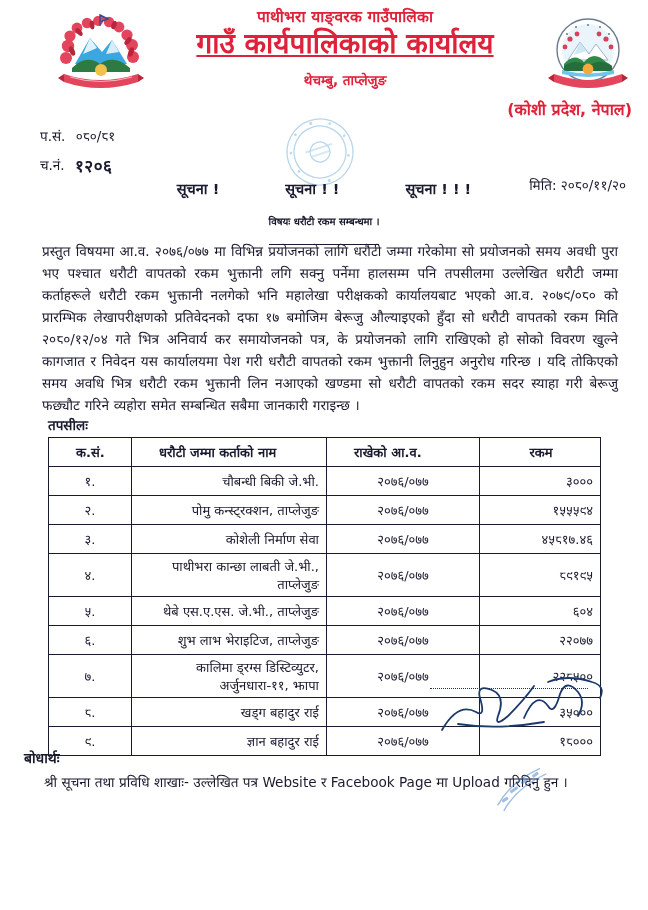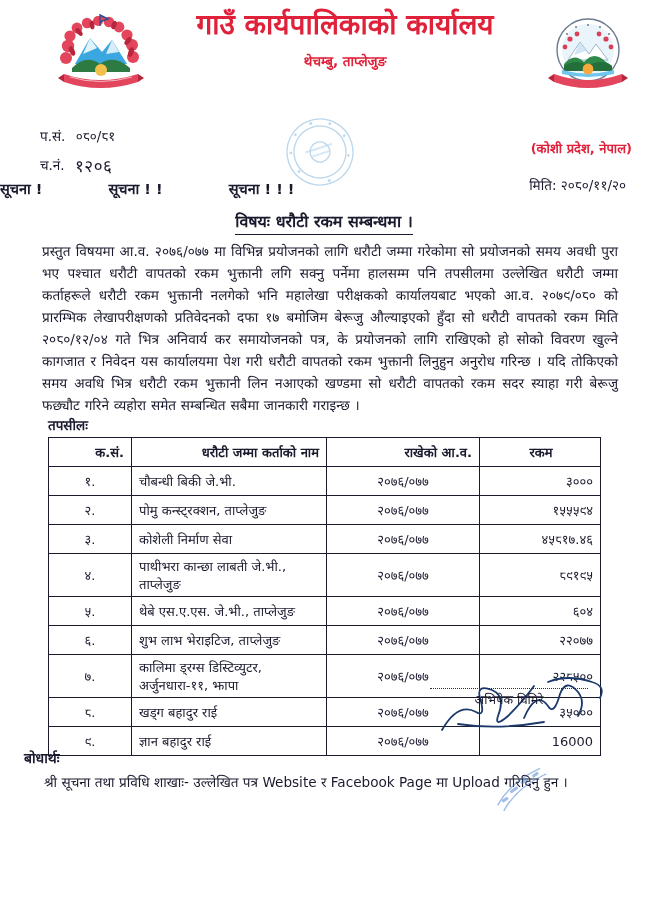--- a/index.html
+++ b/index.html
@@ -53,53 +53,53 @@
     line-height: 1.2;
     white-space: nowrap;
   }
   .office-line {
     color: #e0213a;
     font-size: 28px;
     font-weight: bold;
     line-height: 1.12;
     margin-top: 1px;
     white-space: nowrap;
+    text-decoration: underline;
   }
   .place-line {
     color: #e0213a;
     font-size: 13.5px;
     font-weight: bold;
     margin-top: 12px;
     white-space: nowrap;
   }
   .province-line {
     position: absolute;
     right: 16px;
     top: 98px;
     color: #e0213a;
-    font-size: 13px;
+    font-size: 16px;
     font-weight: bold;
     white-space: nowrap;
-    margin-top: 41px;
   }
 
   
   .refblock {
     position: absolute;
     left: 40px;
     top: 124px;
     font-size: 13.5px;
     line-height: 1.85;
   }
   .refblock .r-row { white-space: nowrap; }
   .ref-label { display: inline-block; }
   .ref-val { margin-left: 6px; text-align: center; }
   .ref-val.hand {
     font-size: 17px;
-    font-weight: normal;
+    font-weight: bold;
     letter-spacing: 0.5px;
     position: relative;
     top: 2px;
   }
   .dateblock {
     position: absolute;
     right: 22px;
     top: 148px;
     font-size: 13.5px;
     white-space: nowrap;
@@ -117,40 +117,40 @@
     pointer-events: none;
   }
 
   
   .notice-row {
     position: absolute;
     left: 0;
     right: 0;
     top: 178px;
     display: flex;
-    justify-content: flex-start;
+    justify-content: center;
     gap: 66px;
     font-size: 14.5px;
     font-weight: bold;
   }
 
   
   .subject-row {
     position: absolute;
     left: 0;
     right: 0;
     top: 210px;
     text-align: center;
   }
   .subject {
     display: inline-block;
-    font-size: 16px;
+    font-size: 10px;
     font-weight: bold;
     border-bottom: 1.4px solid #1a1a2e;
-    padding-bottom: 2px;
+    padding-bottom: 16px;
   }
 
   
   .bodytext {
     position: absolute;
     left: 42px;
     right: 30px;
     top: 240px;
     font-size: 13.6px;
     line-height: 1.62;
@@ -181,25 +181,25 @@
   }
   table.dharauti th,
   table.dharauti td {
     border: 1.1px solid #1a1a2e;
     padding: 3px 7px;
     height: 22px;
     vertical-align: middle;
   }
   table.dharauti th {
     font-weight: bold;
-    text-align: right;
+    text-align: left;
     padding-left: 27px;
   }
   .col-sn   { width: 48px;  text-align: center; }
-  .col-name { width: auto;  text-align: left; }
+  .col-name { width: auto;  text-align: right; }
   .col-fy   { width: 118px; text-align: center; }
   .col-amt  { width: 104px; text-align: right; padding-left: 9px !important; }
   td.col-fy { text-align: center; }
 
   
   .sigblock {
     position: absolute;
     right: 34px;
     top: 688px;
     width: 210px;
@@ -293,20 +293,21 @@
       <circle cx="49" cy="58" r="6" fill="#f2c14b"></circle>
 
       <path d="M12 62 Q48 74 86 62 L86 70 Q48 82 12 70 Z" fill="#e2455c"></path>
       <path d="M12 62 L6 66 L12 70 Z" fill="#b8253c"></path>
       <path d="M86 62 L92 66 L86 70 Z" fill="#b8253c"></path>
       <path d="M18 65 Q48 74 80 65" stroke="#ffffff" stroke-width="1" fill="none" opacity="0.6"></path>
     </g>
   </svg>
 
   <div class="head-center">
+    <div class="org-line">पाथीभरा याङ्वरक गाउँपालिका</div>
     <div class="office-line">गाउँ कार्यपालिकाको कार्यालय</div>
     <div class="place-line">थेचम्बु, ताप्लेजुङ</div>
   </div>
 
   <div class="province-line">(कोशी प्रदेश, नेपाल)</div>
 
   <svg class="emblem-right" viewBox="0 0 84 82">
     <circle cx="42" cy="36" r="31" fill="#ffffff" stroke="#6b7a8f" stroke-width="1.4"></circle>
     <circle cx="42" cy="36" r="26" fill="#eaf4fb"></circle>
 
@@ -452,38 +453,37 @@
       <tr>
         <td class="col-sn">८.</td>
         <td class="col-name">खड्ग बहादुर राई</td>
         <td class="col-fy">२०७६/०७७</td>
         <td class="col-amt">३५०००</td>
       </tr>
       <tr>
         <td class="col-sn">९.</td>
         <td class="col-name">ज्ञान बहादुर राई</td>
         <td class="col-fy">२०७६/०७७</td>
-        <td class="col-amt">16000</td>
+        <td class="col-amt">१८०००</td>
       </tr>
     </tbody>
   </table>
 </div>
 
 <svg class="sig-scribble" viewBox="0 0 190 66">
   <g fill="none" stroke="#1b3a6b" stroke-width="1.8" stroke-linecap="round">
     <path d="M14 58 Q30 30 48 40 Q58 46 52 26 Q48 12 64 18 Q78 24 70 44 Q66 56 80 44 Q96 28 106 14"></path>
     <path d="M96 46 Q108 18 120 34 Q126 44 132 22 Q138 6 150 20 Q158 30 150 44"></path>
     <path d="M120 10 Q140 2 164 10 Q178 14 172 26"></path>
     <path d="M30 52 Q70 58 116 50"></path>
   </g>
 </svg>
 
 <div class="sigblock">
   <div class="sig-dots"></div>
-  <div class="sig-name">अभिषेक घिमिरे</div>
 </div>
 
 <div class="bodhartha-label">बोधार्थः</div>
 <div class="bodhartha-line">श्री सूचना तथा प्रविधि शाखाः- उल्लेखित पत्र Website र Facebook Page मा Upload गरिदिनु हुन ।</div>
 
 <svg class="stamp-bottom" viewBox="0 0 90 72">
   <g transform="rotate(-35 45 36)" fill="none" stroke="#2f6fc4" stroke-width="1.5" opacity="0.75">
     <path d="M6 30 Q30 18 62 24"></path>
     <path d="M8 38 Q32 26 64 32"></path>
   </g>

